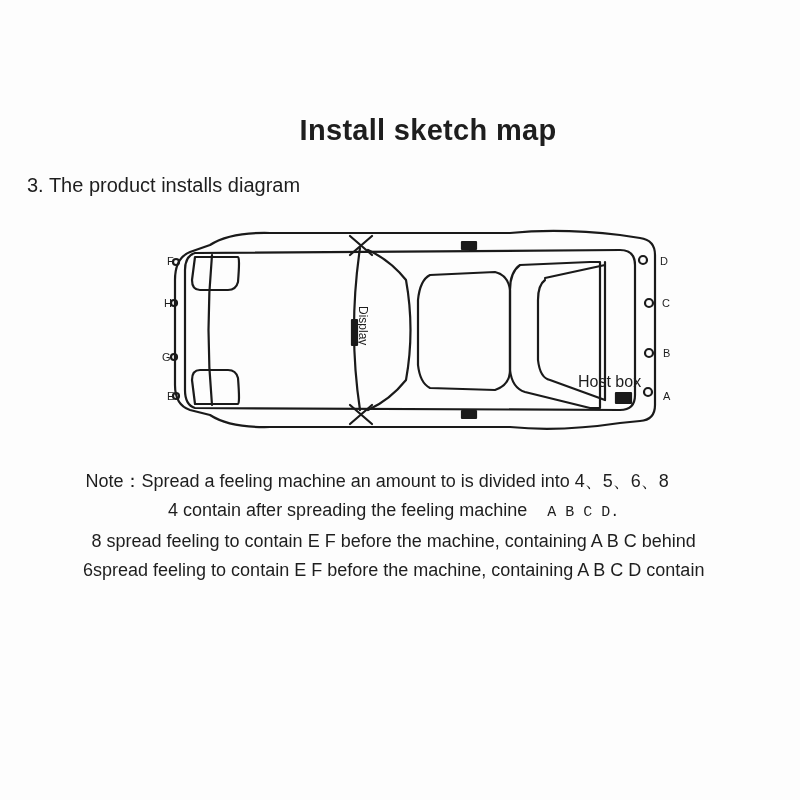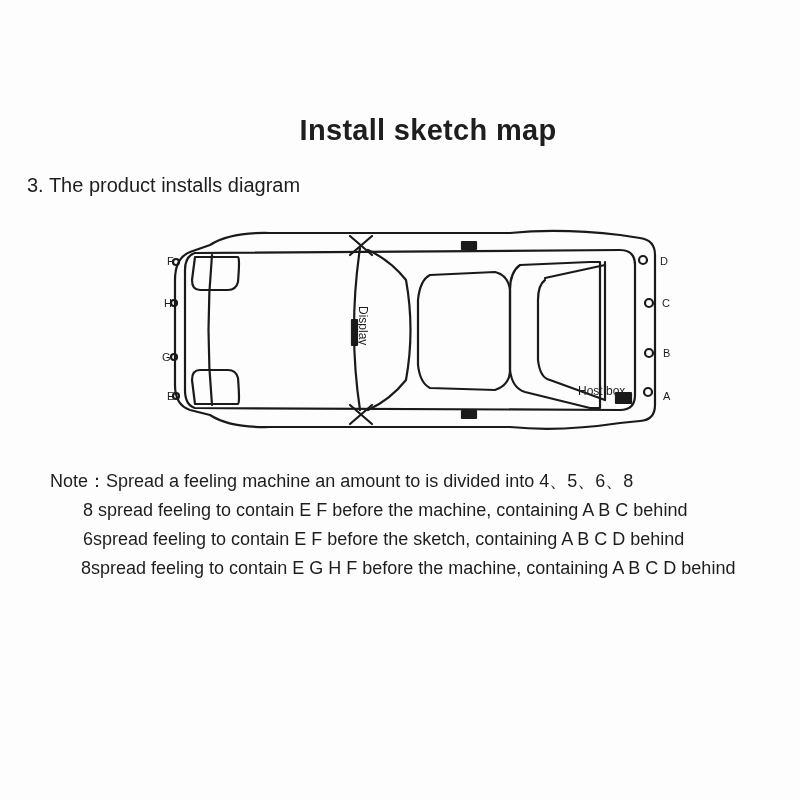--- a/index.html
+++ b/index.html
@@ -4,21 +4,21 @@
 <style>
   html, body { margin:0; padding:0; }
   body { width:800px; height:800px; background:#fdfdfd; position:relative; overflow:hidden;
          font-family:"Liberation Sans", sans-serif; color:#1e1e1e; }
   .title { position:absolute; top:114px; left:0; width:800px; text-align:center; margin-left:28px;
            font-size:29px; font-weight:bold; letter-spacing:0.3px; }
   .subtitle { position:absolute; top:174px; left:27px; font-size:20px; }
   .diagram { position:absolute; left:150px; top:220px; width:560px; height:220px; }
   .lbl { position:absolute; font-size:11px; font-family:"Liberation Sans", sans-serif; }
   .notes { position:absolute; left:50px; top:467px; font-size:18px; line-height:29px; }
-  .notes div { white-space:nowrap; }
+  .notes div { white-space:nowrap;text-align:center; }
   .mono { font-family:"Liberation Mono", monospace; font-size:15px; }
 </style>
 </head>
 <body>
 
 <div class="title">Install sketch map</div>
 <div class="subtitle">3.  The product installs diagram</div>
 
 <div class="diagram">
   <svg width="560" height="220" viewBox="0 0 560 220" fill="none" stroke="#1a1a1a" stroke-width="2.2" stroke-linejoin="round" stroke-linecap="round">
@@ -54,31 +54,33 @@
       <circle cx="24" cy="83" r="3"></circle>
     <circle cx="24" cy="137" r="3"></circle>
       <circle cx="26" cy="176" r="3"></circle>
 
     <circle cx="493" cy="40" r="4"></circle>
       <circle cx="499" cy="83" r="4"></circle>
     <circle cx="499" cy="133" r="4"></circle>
       <circle cx="498" cy="172" r="4"></circle>
   </svg>
   <span class="lbl" style="left:206px;top:86px;transform:rotate(90deg);transform-origin:left top;font-size:12px;margin-left:14px">Display</span>
-  <span class="lbl" style="left:428px;top:164px;font-size:12px">Host box</span>
+  <span class="lbl" style="left:428px;top:153px;font-size:16px">Host box</span>
   <span class="lbl" style="left:17px;top:35px">F</span>
   <span class="lbl" style="left:14px;top:77px">H</span>
   <span class="lbl" style="left:12px;top:131px">G</span>
   <span class="lbl" style="left:17px;top:170px">E</span>
   <span class="lbl" style="left:510px;top:35px">D</span>
   <span class="lbl" style="left:512px;top:77px">C</span>
   <span class="lbl" style="left:513px;top:127px">B</span>
   <span class="lbl" style="left:513px;top:170px">A</span>
 </div>
 
 <div class="notes">
   <div>
     <span>Note：</span><span>Spread a feeling machine an amount to is divided into 4、5、6、8</span>
   </div>
+  <div style="padding-left:33px">
+    <span>4 contain after spreading the feeling machine</span>&nbsp;&nbsp;&nbsp;&nbsp;<span class="mono">A B C D.</span>
+  </div>
   <div style="padding-left:33px">8 spread feeling to contain E F before the machine, containing A B C behind</div>
-  <div style="padding-left:33px">6spread feeling to contain E F before the sketch, containing A B C D behind</div>
-  <div style="padding-left:31px">8spread feeling to contain E G H F before the machine, containing A B C D  behind</div>
+  <div style="padding-left:33px">6spread feeling to contain E F before the machine, containing A B C D contain</div>
 </div>
 
 </body></html>

